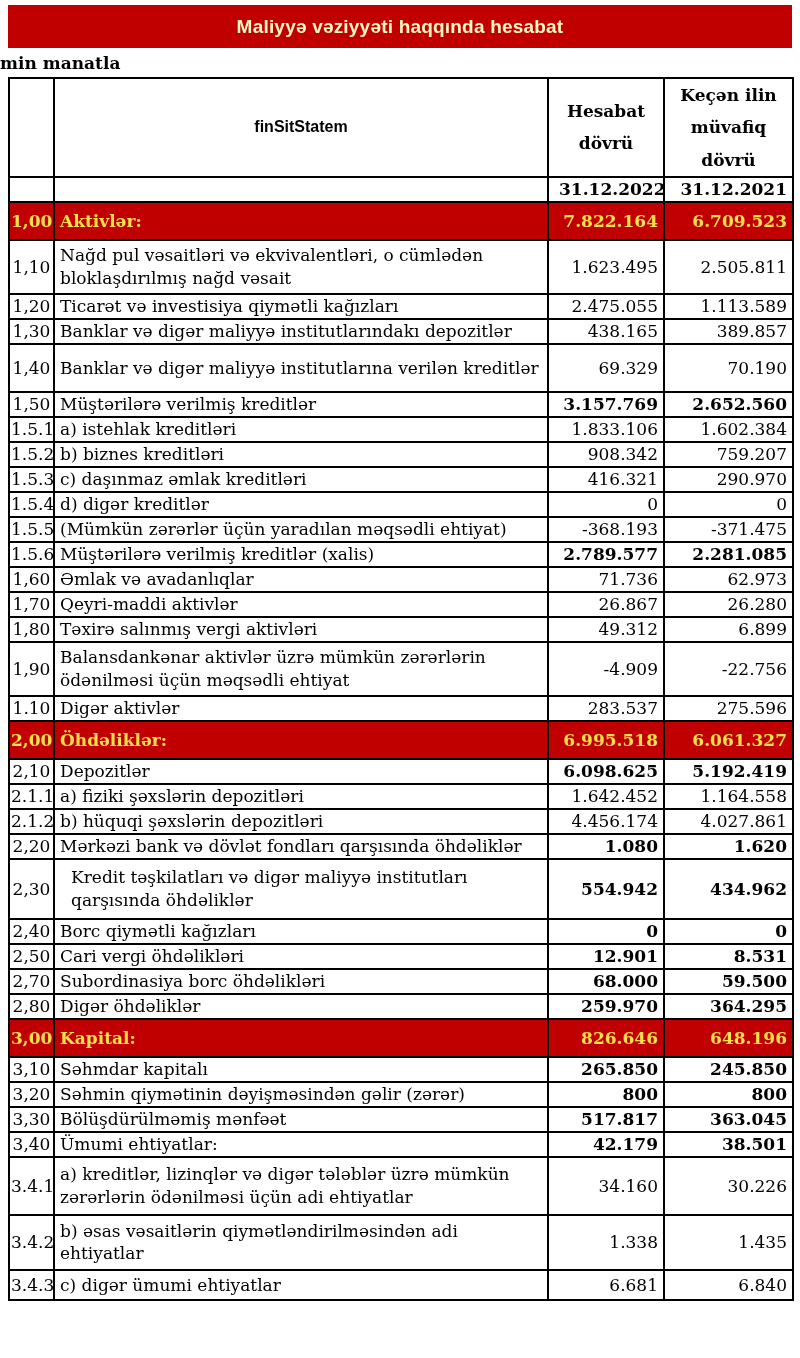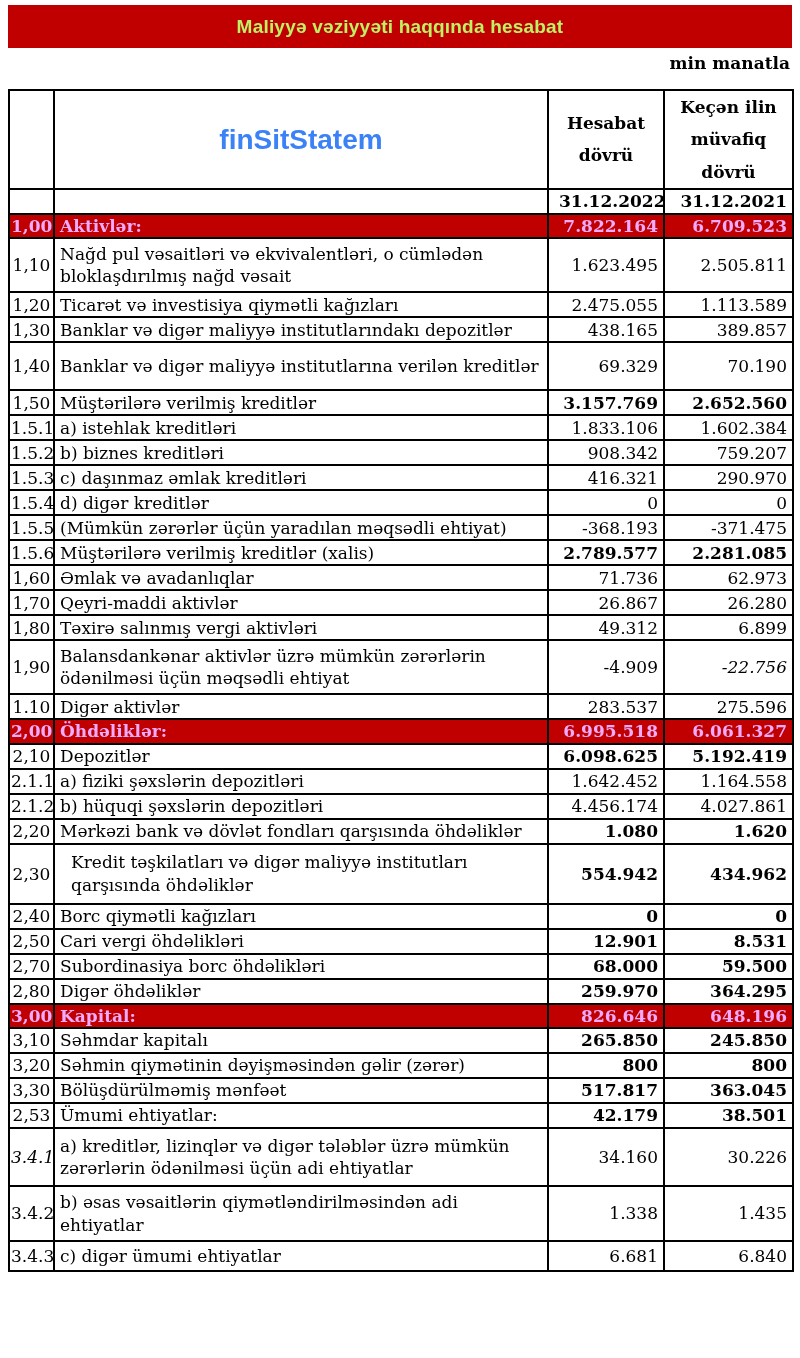--- a/index.html
+++ b/index.html
@@ -6,51 +6,51 @@
   body{
     width:800px;height:1358px;background:#ffffff;
     font-family:"DejaVu Serif", serif;color:#000;
     -webkit-font-smoothing:antialiased;
   }
   .banner{
     margin:5px 8px 0 8px;height:43px;background:#c00000;
     display:flex;align-items:center;justify-content:center;
   }
   .banner span{
-    color:#bef264;font-family:"Liberation Sans", sans-serif;
+    color:#fef9c3;font-family:"Liberation Sans", sans-serif;
     font-weight:bold;font-size:19px;letter-spacing:.2px;
   }
   .unit-note{
-    text-align:right;margin:5px 10px 16px 0;
+    margin:5px 10px 4px 0;
     font-weight:bold;font-size:17px;line-height:20px;
   }
   table{
     margin-left:8px;border-collapse:collapse;width:784px;
     table-layout:fixed;
   }
   col.c1{width:45px;}
   col.c2{width:494px;}
   col.c3{width:116px;}
   col.c4{width:129px;}
   th,td{
     border:2px solid #000;padding:0 5px;vertical-align:middle;
     font-size:17px;line-height:1.32;overflow:hidden;
   }
   tr.head-row th{height:74px;font-weight:bold;text-align:center;line-height:1.9;}
   th.fin{
     font-family:"Liberation Sans", sans-serif;font-weight:normal;
-    font-size:28px;color:#3b82f6;line-height:1.2;
+    font-size:16px;color:#000000;line-height:1.2;
   }
   tr.date-row th{height:23px;font-weight:bold;text-align:right;padding-left:10px;}
   td.num{text-align:center;padding:0 1px;}
   td.label{text-align:left;}
   td.val{text-align:right;}
   tbody tr{height:25px;}
   tr.subtotal td.val{font-weight:bold;}
-  tr.section{background:#c00000;color:#f0abfc;height:24px;margin-top:41px;}
+  tr.section{background:#c00000;color:#fde047;height:38px;margin-top:41px;}
   tr.section td{font-weight:bold;}
 </style>
 </head>
 <body>
 
 <div class="banner">
   <span>Maliyyə vəziyyəti haqqında hesabat</span>
 </div>
 
 <div class="unit-note">min manatla</div>
@@ -164,21 +164,21 @@
       <tr class="normal">
         <td class="num">1,80</td>
         <td class="label">Təxirə salınmış vergi aktivləri</td>
         <td class="val">49.312</td>
         <td class="val">6.899</td>
       </tr>
       <tr class="normal">
         <td class="num" style="height: 52px;">1,90</td>
         <td class="label" style="height: 52px;">Balansdankənar aktivlər üzrə mümkün zərərlərin ödənilməsi üçün məqsədli ehtiyat</td>
         <td class="val" style="height: 52px;">-4.909</td>
-        <td class="val" style="height: 52px; font-style: italic;">-22.756</td>
+        <td class="val" style="height: 52px;">-22.756</td>
       </tr>
       <tr class="normal">
         <td class="num">1.10</td>
         <td class="label">Digər aktivlər</td>
         <td class="val">283.537</td>
         <td class="val">275.596</td>
       </tr>
       <tr class="section">
         <td class="num">2,00</td>
         <td class="label">Öhdəliklər:</td>
@@ -257,27 +257,27 @@
         <td class="val">800</td>
         <td class="val">800</td>
       </tr>
       <tr class="subtotal">
         <td class="num">3,30</td>
         <td class="label">Bölüşdürülməmiş mənfəət</td>
         <td class="val">517.817</td>
         <td class="val">363.045</td>
       </tr>
       <tr class="subtotal">
-        <td class="num">2,53</td>
+        <td class="num">3,40</td>
         <td class="label">Ümumi ehtiyatlar:</td>
         <td class="val">42.179</td>
         <td class="val">38.501</td>
       </tr>
       <tr class="normal">
-        <td class="num" style="height: 56px; font-style: italic;">3.4.1</td>
+        <td class="num" style="height: 56px;">3.4.1</td>
         <td class="label" style="height: 56px;">a) kreditlər, lizinqlər və digər tələblər üzrə mümkün zərərlərin ödənilməsi üçün adi ehtiyatlar</td>
         <td class="val" style="height: 56px; margin-top: 15px;">34.160</td>
         <td class="val" style="height: 56px;">30.226</td>
       </tr>
       <tr class="normal">
         <td class="num" style="height: 53px;">3.4.2</td>
         <td class="label" style="height: 53px;">b) əsas vəsaitlərin qiymətləndirilməsindən adi ehtiyatlar</td>
         <td class="val" style="height: 53px;">1.338</td>
         <td class="val" style="height: 53px;">1.435</td>
       </tr>

